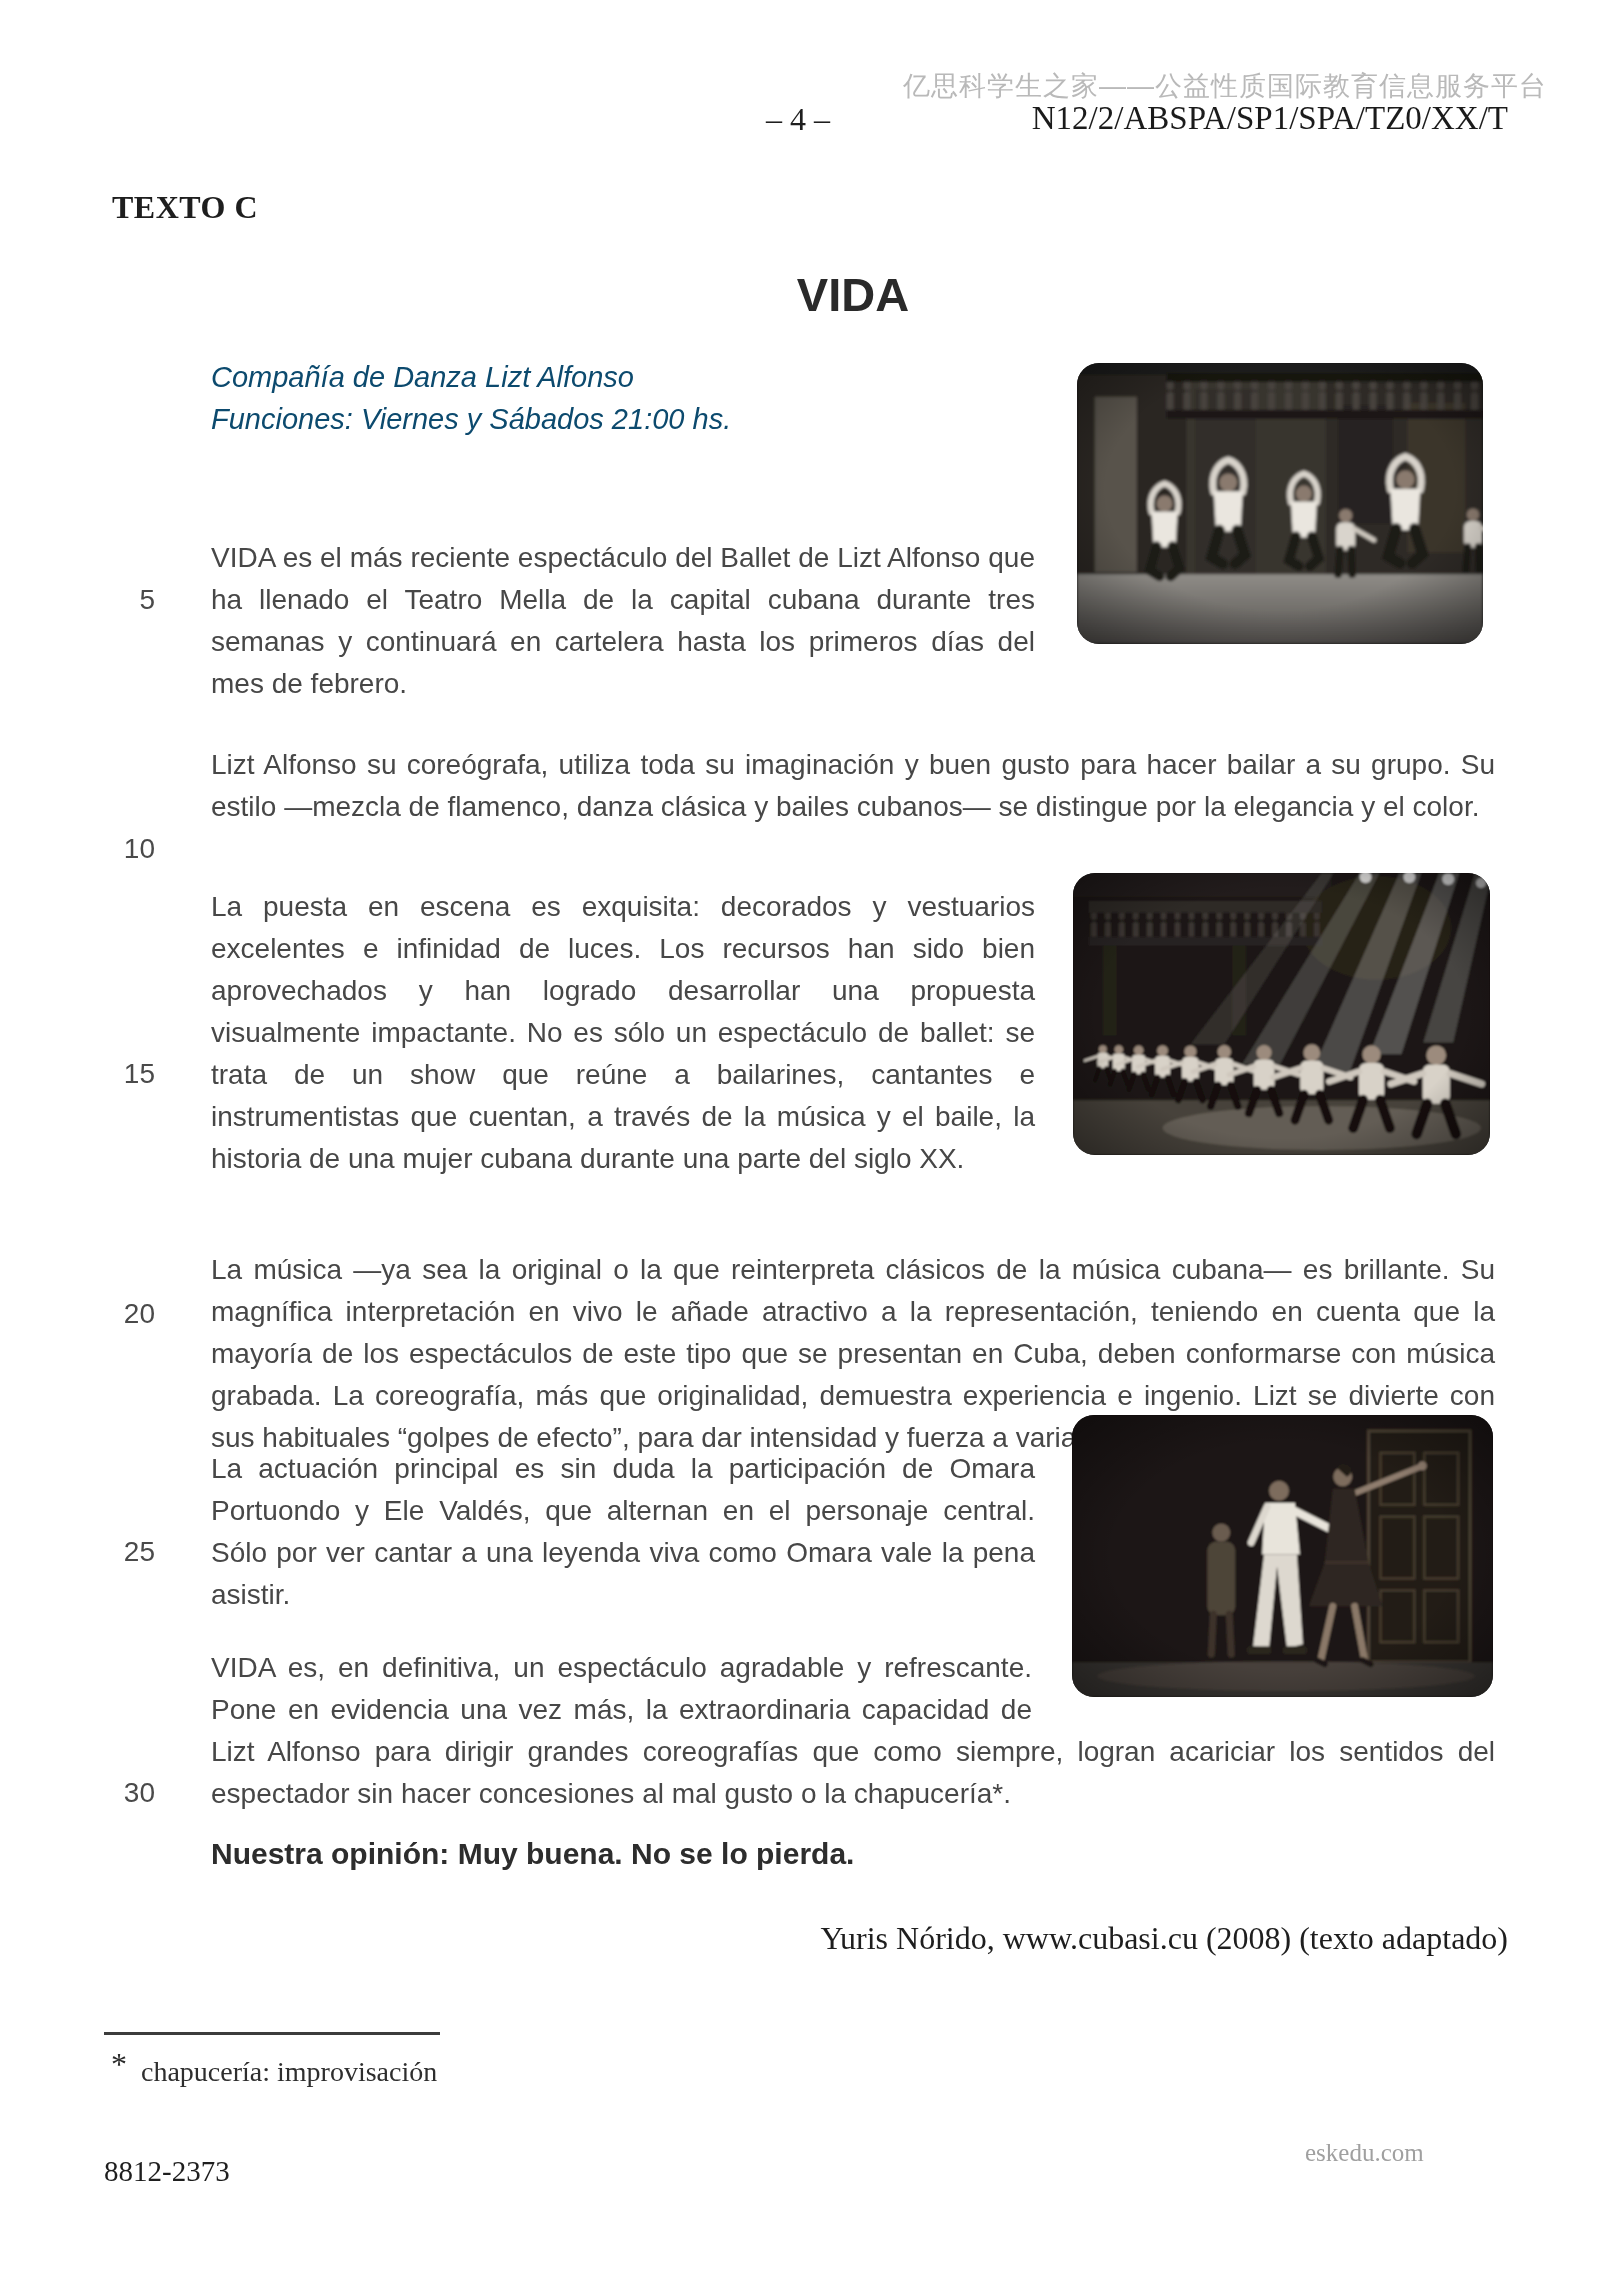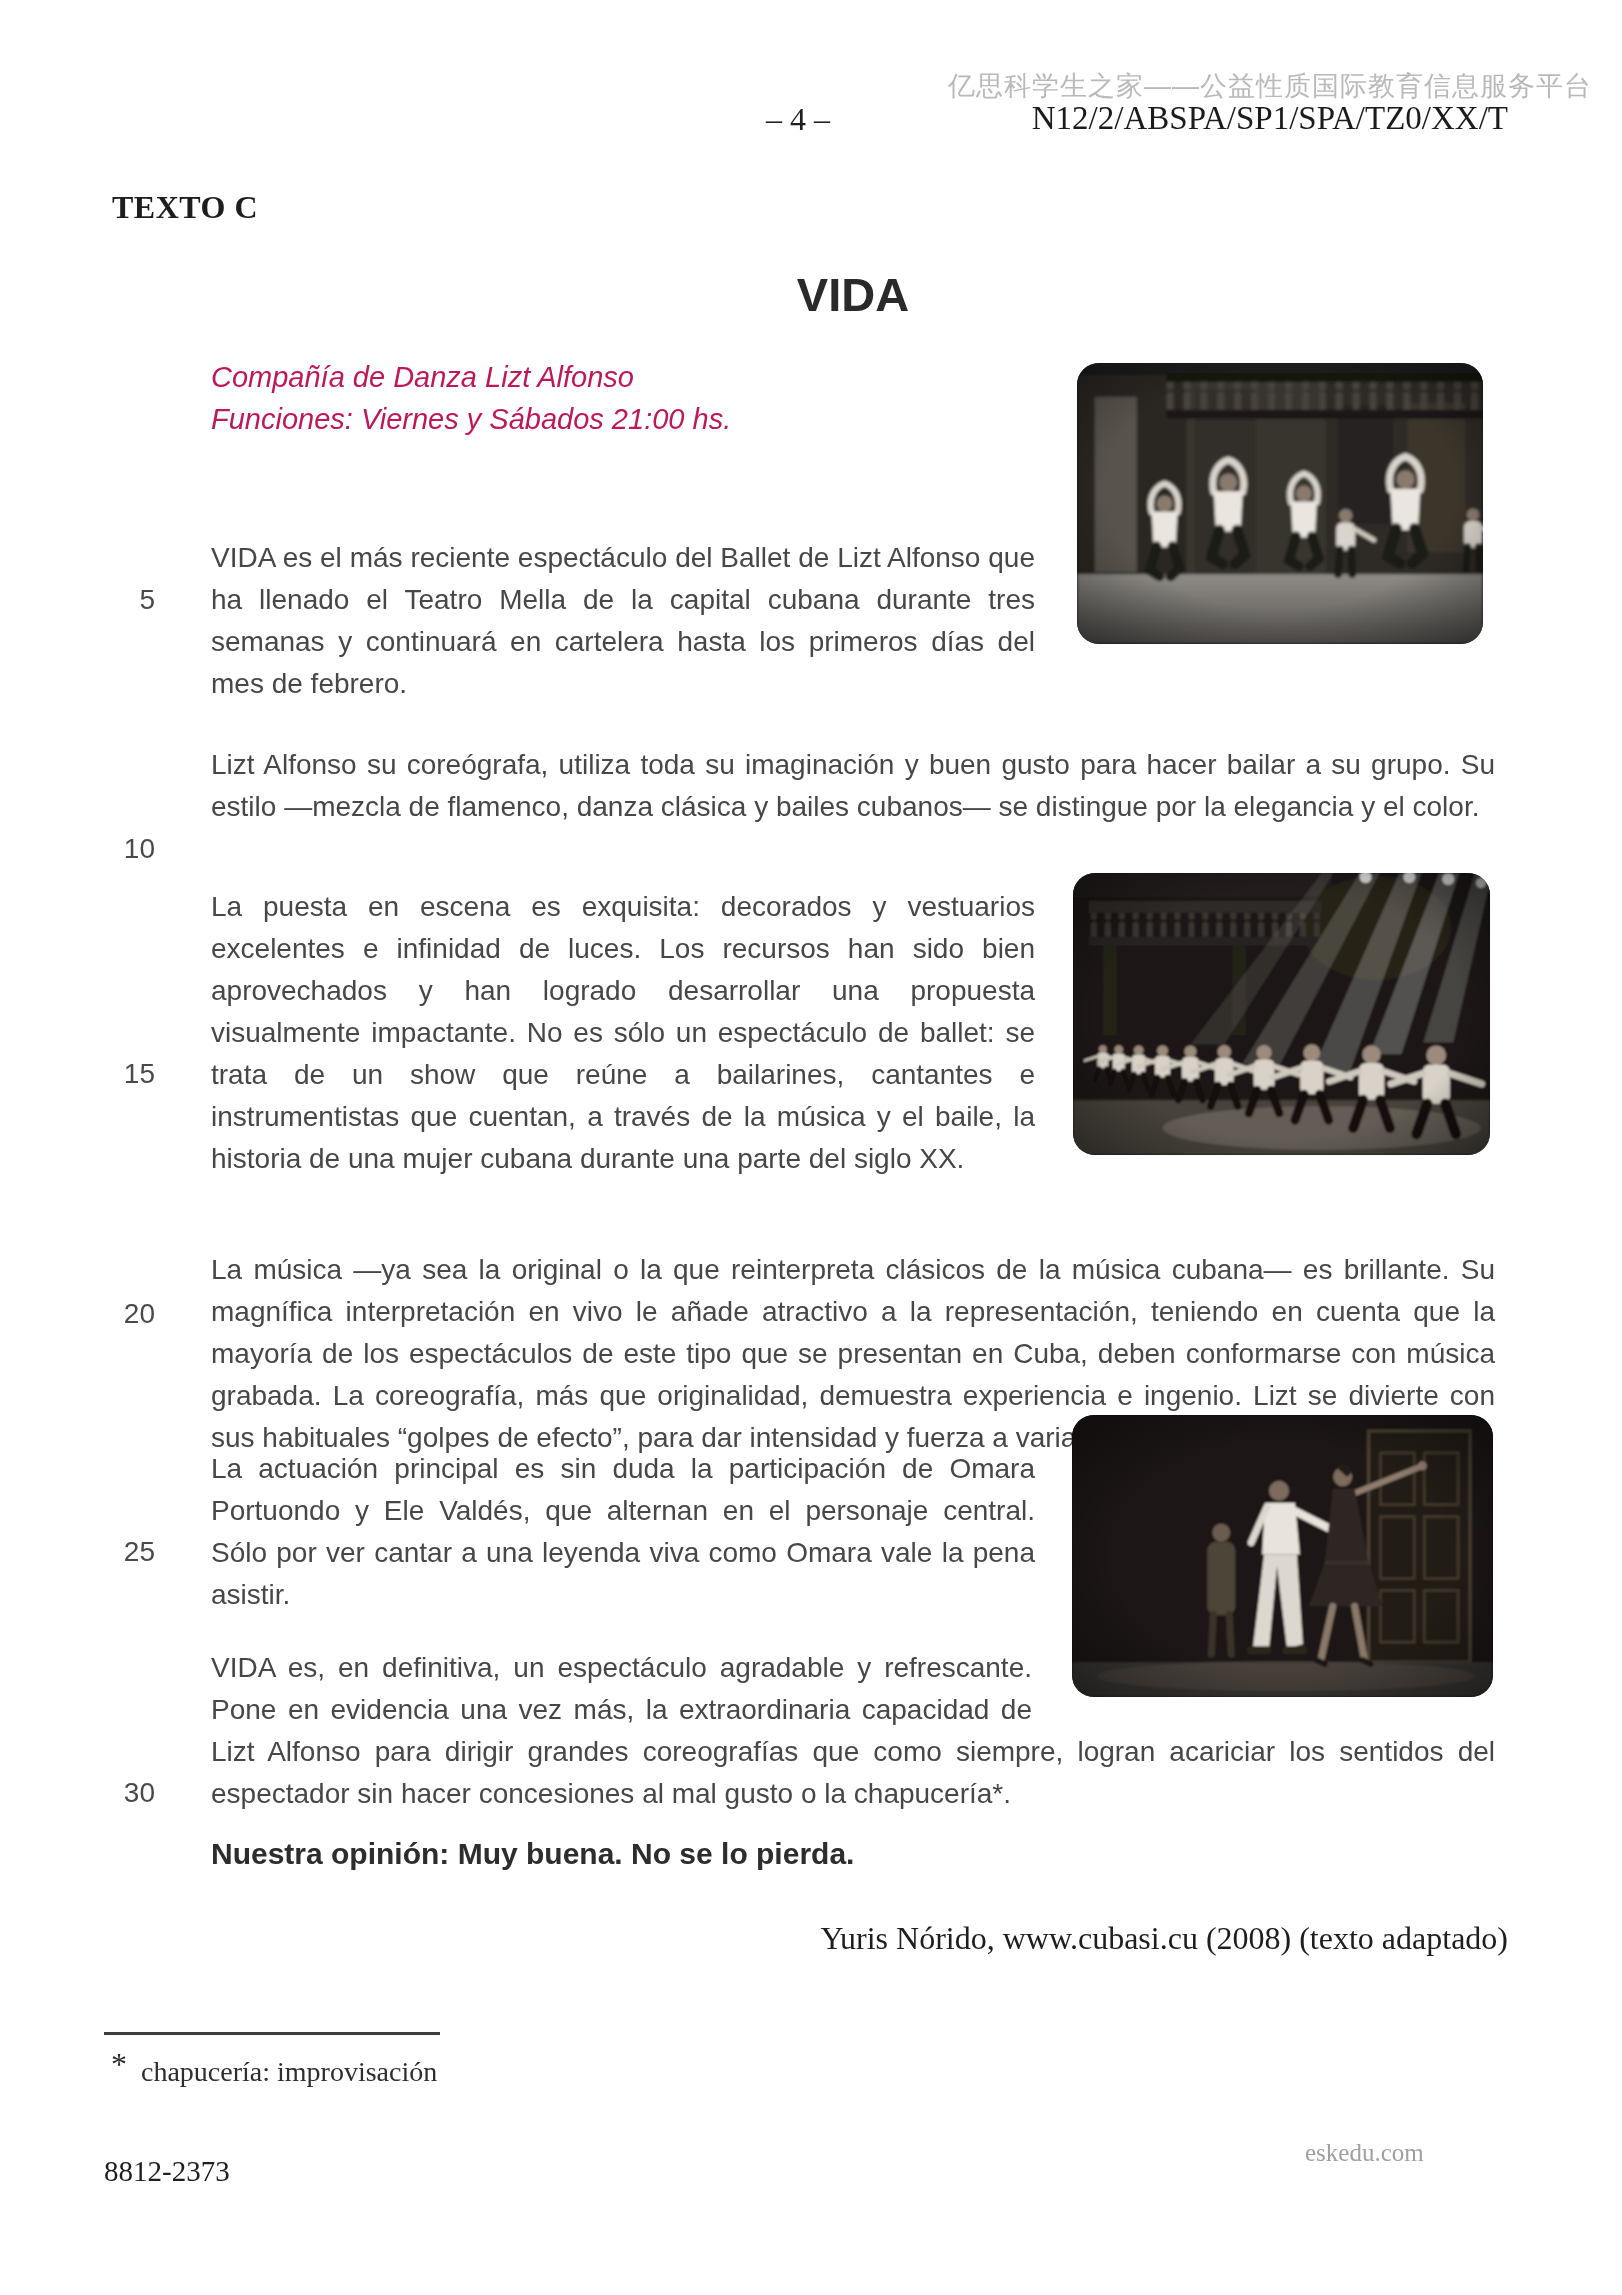--- a/index.html
+++ b/index.html
@@ -5,21 +5,21 @@
   * { margin:0; padding:0; box-sizing:border-box; }
   html,body { background:#ffffff; }
   body { font-family:"Liberation Sans", sans-serif; }
   .page {
     position:relative; width:1623px; height:2295px; background:#ffffff;
     margin:0 auto; overflow:hidden;
   }
   
   .watermark {
     position:absolute; left:903px; top:68px; width:537px;
-    font-size:27px; color:#b9b9b9; letter-spacing:1px; white-space:nowrap;margin-left:45px;
+    font-size:27px; color:#b9b9b9; letter-spacing:1px; white-space:nowrap;
   }
   .page-number {
     position:absolute; left:766px; top:101px;
     font-family:"Liberation Serif", serif; font-size:32px; color:#1e1e1e;
   }
   .exam-code {
     position:absolute; right:115px; top:100px;
     font-family:"Liberation Serif", serif; font-size:33px; color:#1b1b1b; white-space:nowrap;
   }
   .section-label {
@@ -27,21 +27,21 @@
     font-family:"Liberation Serif", serif; font-weight:bold; font-size:32px; color:#1e1e1e;
     letter-spacing:0.5px;
   }
   
   .article-title {
     position:absolute; left:211px; top:267px; width:1284px;
     text-align:center; font-size:47px; font-weight:bold; color:#2a2a2a; letter-spacing:0px;
   }
   .intro {
     position:absolute; left:211px; top:356px; width:826px;
-    font-size:29px; font-style:italic; color:#be185d; line-height:42px;
+    font-size:29px; font-style:italic; color:#0c4a6e; line-height:42px;
   }
   .para {
     position:absolute; left:211px;
     font-size:28px; color:#474747; line-height:42px;
     text-align:justify;
   }
   .para.narrow { width:824px; }
   .para.wide   { width:1284px; }
   .p1 { top:537px; }
   .p2 { top:744px; }

